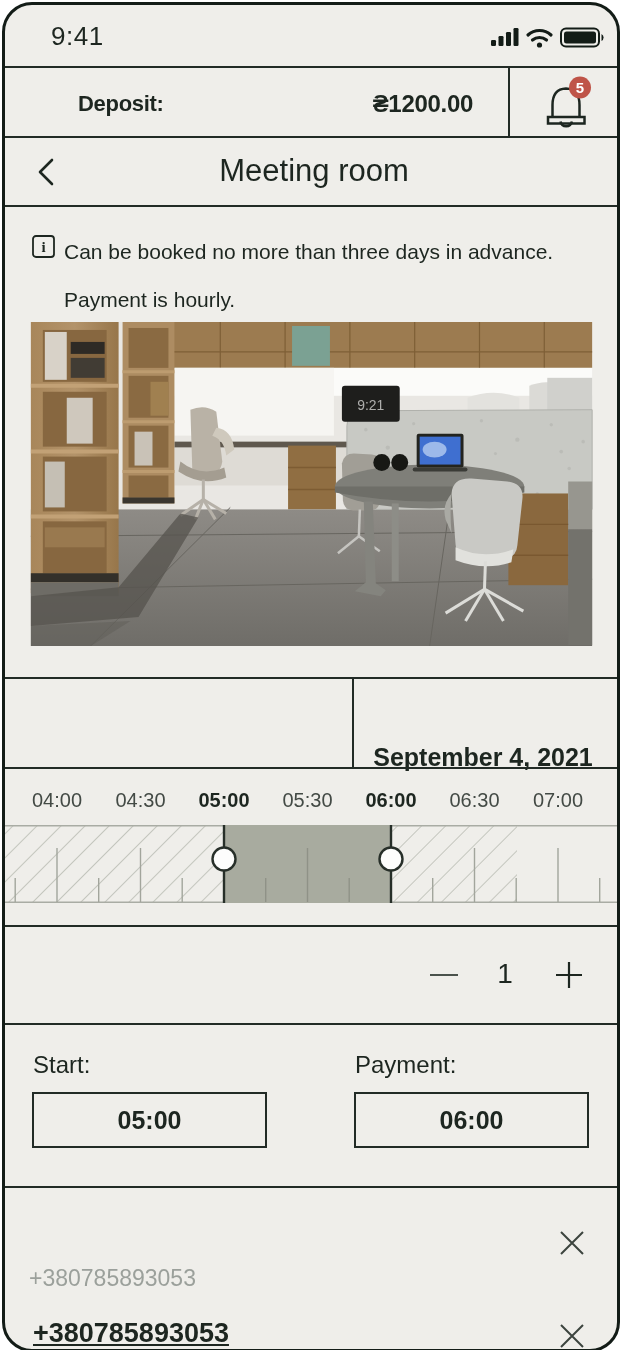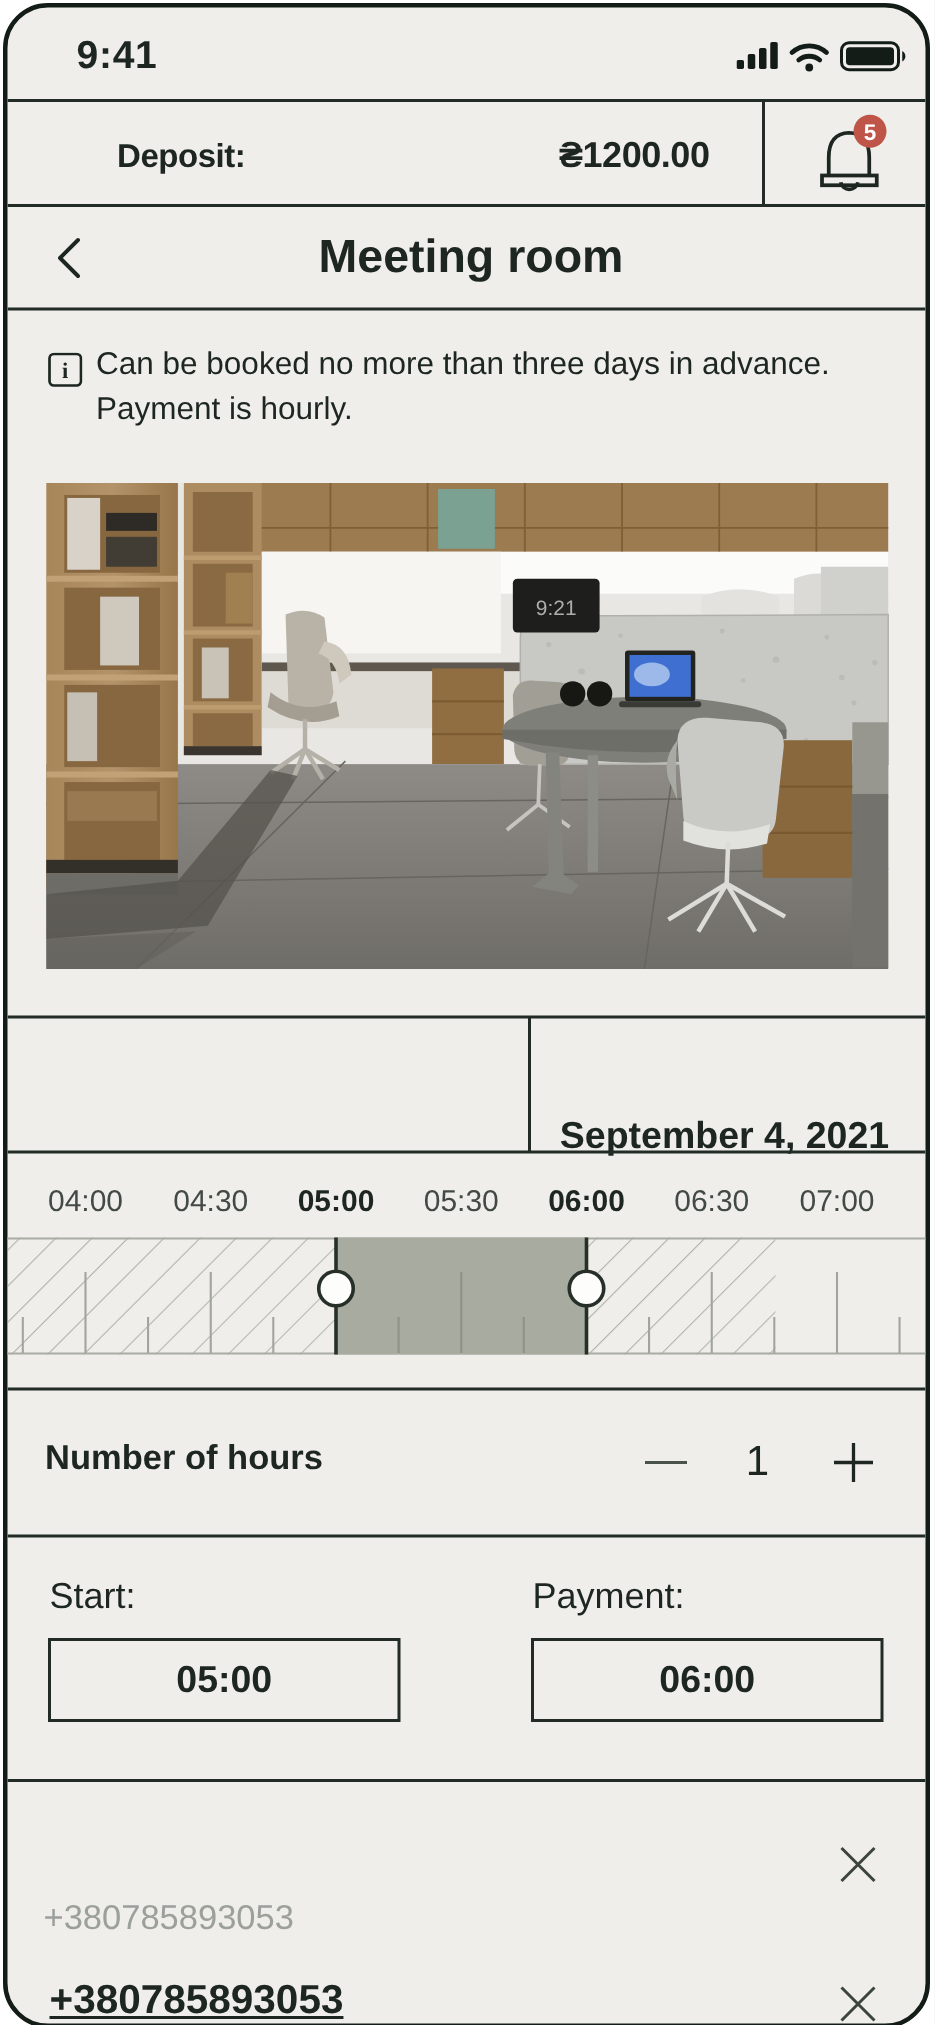--- a/index.html
+++ b/index.html
@@ -7,21 +7,21 @@
   .abs{position:absolute;}
   #phone{position:absolute;left:2px;top:2px;width:612px;height:1344px;border:3.5px solid #131c17;border-radius:30px;background:#efeeea;overflow:hidden;}
   .dark{color:#1d2620;}
   .hline{position:absolute;left:0;width:100%;height:2px;background:#222b26;}
 </style>
 </head>
 <body>
 
 <div id="phone">
 
-  <div class="abs dark" style="left:46px;top:16px;font-size:26px;font-weight:bold;letter-spacing:0.5px;">9:41</div>
+  <div class="abs dark" style="left:46px;top:16px;font-size:26px;font-weight:normal;letter-spacing:0.5px;">9:41</div>
 
   <svg class="abs" style="left:486px;top:20px;" width="116" height="26" viewBox="0 0 116 26">
 
     <g fill="#131c17">
       <rect x="0" y="15" width="5" height="6" rx="1.2"></rect>
       <rect x="7.5" y="11" width="5" height="10" rx="1.2"></rect>
       <rect x="15" y="7" width="5" height="14" rx="1.2"></rect>
       <rect x="22.5" y="3" width="5" height="18" rx="1.2"></rect>
     </g>
 
@@ -53,30 +53,30 @@
     <circle cx="34" cy="12.5" r="11" fill="#bf5448"></circle>
     <text x="34" y="18" font-size="15" font-weight="bold" fill="#fff" text-anchor="middle">5</text>
   </svg>
 
   <div class="hline" style="top:130.5px;"></div>
 
   <svg class="abs" style="left:32px;top:153px;" width="18" height="28" viewBox="0 0 18 28">
     <path d="M15 2 L3 14 L15 26" fill="none" stroke="#1d2620" stroke-width="2.6" stroke-linecap="round" stroke-linejoin="round"></path>
   </svg>
 
-  <div class="abs dark" style="left:3px;top:148px;width:100%;text-align:center;font-size:31px;font-weight:bold;">Meeting room</div>
+  <div class="abs dark" style="left:3px;top:148px;width:100%;text-align:center;font-size:31px;font-weight:normal;">Meeting room</div>
 
   <div class="hline" style="top:199.5px;"></div>
 
   <svg class="abs" style="left:27px;top:230px;" width="23" height="23" viewBox="0 0 23 23">
     <rect x="1" y="1" width="21" height="21" rx="3" fill="none" stroke="#1d2620" stroke-width="1.8"></rect>
     <text x="11.5" y="17" font-size="15" font-family="Liberation Serif,serif" font-weight="bold" fill="#1d2620" text-anchor="middle">i</text>
   </svg>
 
-  <div class="abs dark" style="left:59px;top:223px;width:520px;font-size:21px;line-height:30px;">Can be booked no more than three days in advance.<br>Payment is hourly.</div>
+  <div class="abs dark" style="left:59px;top:223px;width:520px;font-size:21px;line-height:48px;">Can be booked no more than three days in advance.<br>Payment is hourly.</div>
 
   <svg class="abs" style="left:25px;top:317px;" width="563" height="324" viewBox="0 0 563 325">
     <defs>
       <linearGradient id="floorg" x1="0" y1="0" x2="0" y2="1">
         <stop offset="0" stop-color="#8e8b86"></stop>
         <stop offset="1" stop-color="#6f6d68"></stop>
       </linearGradient>
       <linearGradient id="woodv" x1="0" y1="0" x2="1" y2="0">
         <stop offset="0" stop-color="#a8865a"></stop>
         <stop offset="0.5" stop-color="#b3936a"></stop>
@@ -306,21 +306,20 @@
       <line x1="386" y1="40" x2="386" y2="118" stroke="#272f29" stroke-width="2.4"></line>
 
       <circle cx="219" cy="74" r="11.5" fill="#fdfdfc" stroke="#272f29" stroke-width="2.4"></circle>
 
       <circle cx="386" cy="74" r="11.5" fill="#fdfdfc" stroke="#272f29" stroke-width="2.4"></circle>
     </g>
   </svg>
 
   <div class="hline" style="top:919.5px;"></div>
 
-  <div class="abs dark" style="left:25px;top:953px;font-size:23px;font-weight:bold;">Number of hours</div>
 
   <div class="abs" style="left:425px;top:969px;width:28px;height:2px;background:#4a524c;"></div>
 
   <div class="abs dark" style="left:480px;top:953px;width:40px;text-align:center;font-size:28px;">1</div>
 
   <svg class="abs" style="left:550px;top:956px;" width="28" height="28" viewBox="0 0 28 28">
     <path d="M14 1 V27 M1 14 H27" stroke="#1d2620" stroke-width="2.2"></path>
   </svg>
 
   <div class="hline" style="top:1017.5px;"></div>

